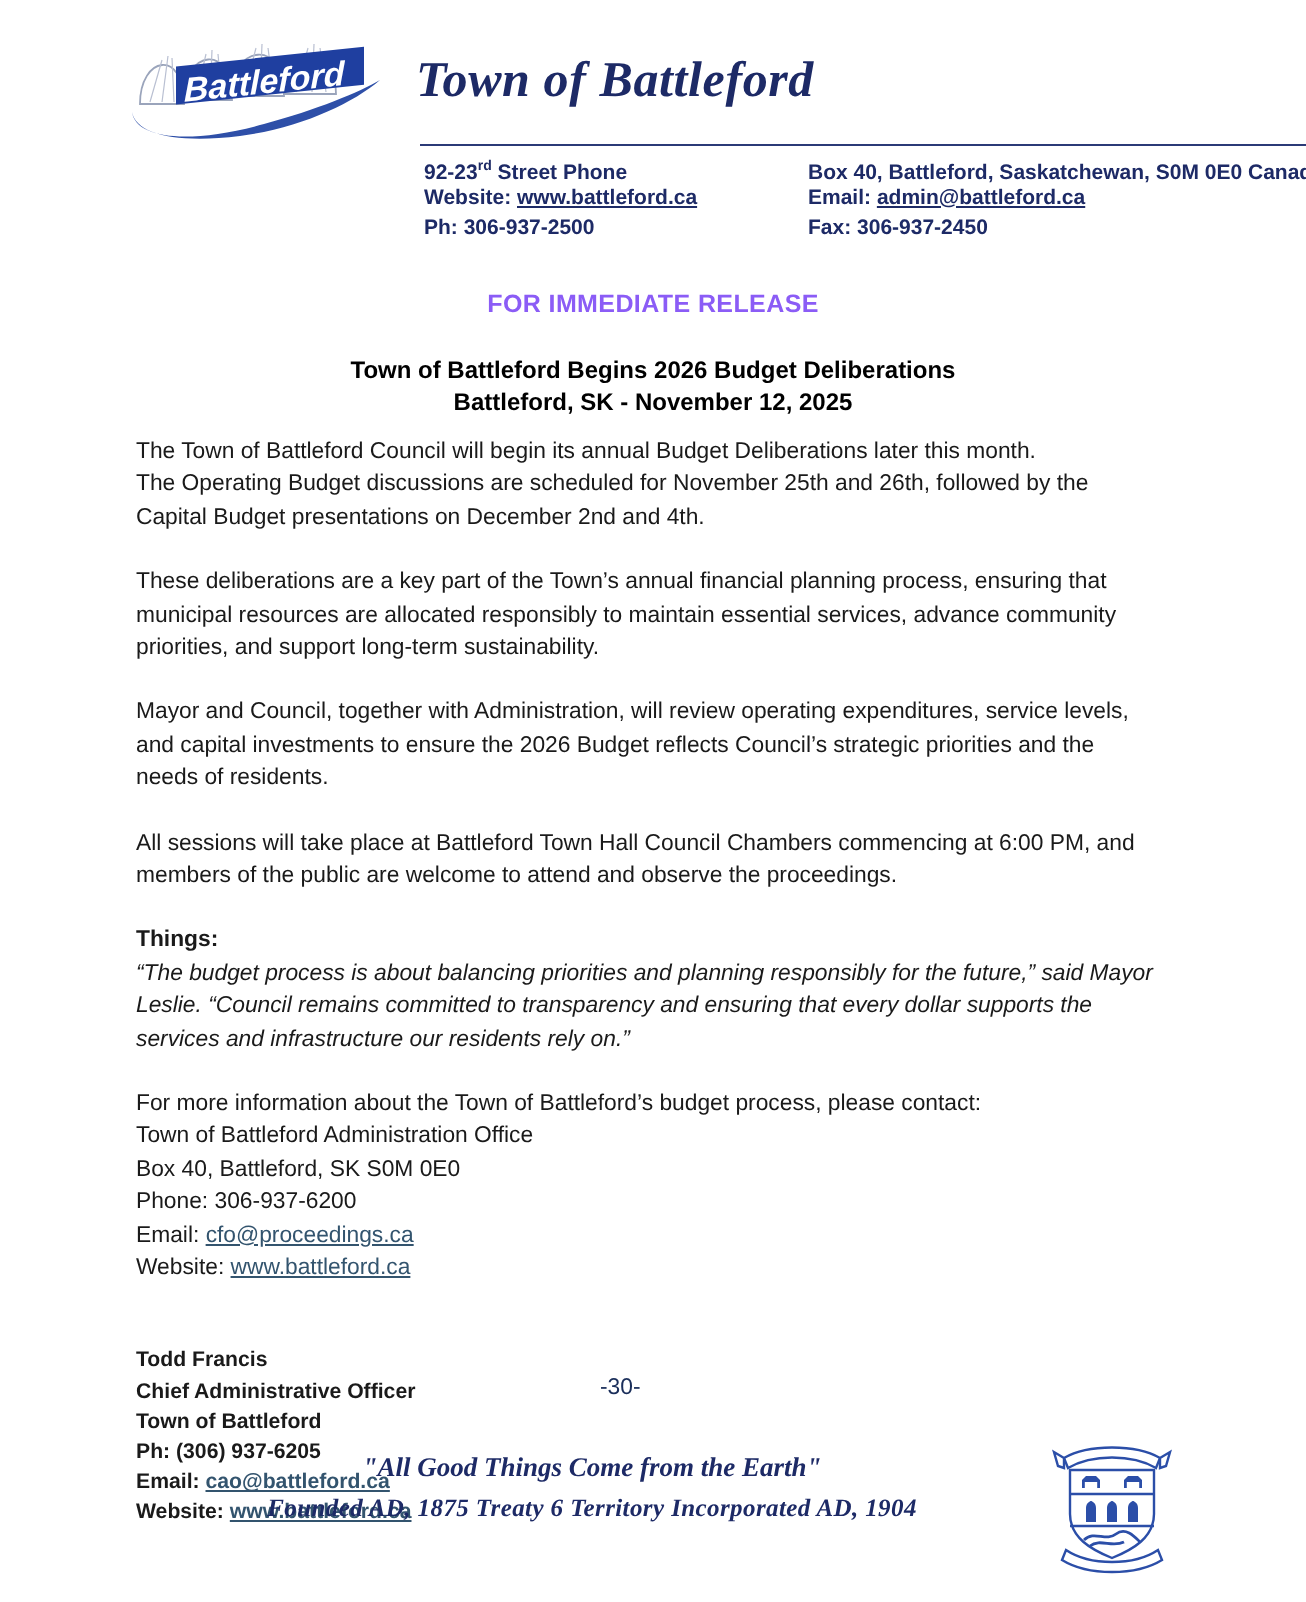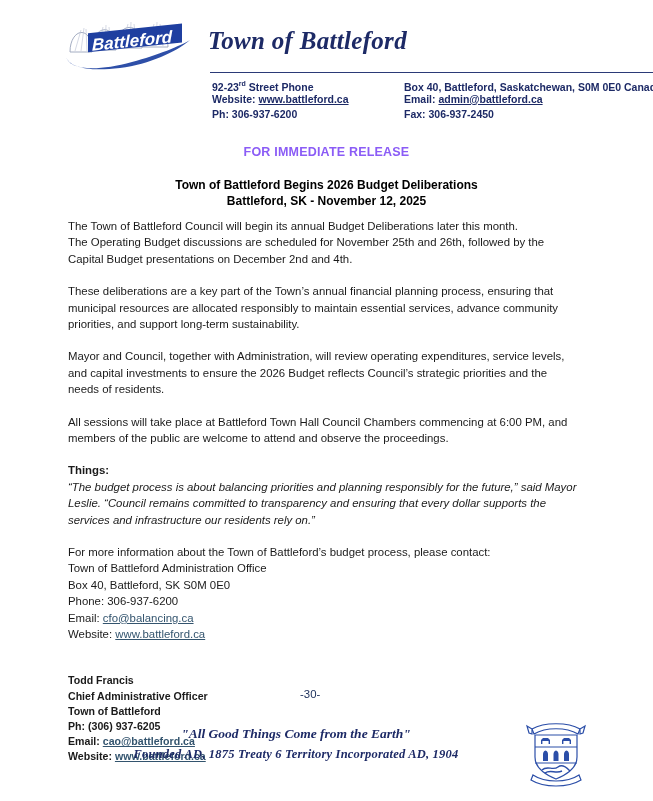--- a/index.html
+++ b/index.html
@@ -207,21 +207,21 @@
   <div class="head-rule"></div>
 
   <div class="contact-block">
     <span class="contact-line">
       <span class="c-col-a"><span>92-23</span><span class="sup">rd</span><span> Street Phone</span></span><span>Box 40, Battleford, Saskatchewan, S0M 0E0   Canada</span>
     </span>
     <span class="contact-line">
       <span class="c-col-a"><span>Website:</span> <a class="link" href="#">www.battleford.ca</a></span><span><span>Email:</span> <a class="link" href="#">admin@battleford.ca</a></span>
     </span>
     <span class="contact-line">
-      <span class="c-col-a"><span>Ph:</span> <span>306-937-6200</span></span><span><span>Fax:</span> <span>306-937-2450</span></span>
+      <span class="c-col-a"><span>Ph:</span> <span>306-937-2500</span></span><span><span>Fax:</span> <span>306-937-2450</span></span>
     </span>
   </div>
 </div>
 
 <div class="release-tag">FOR IMMEDIATE RELEASE</div>
 
 <div class="headline">
   <span>Town of Battleford Begins 2026 Budget Deliberations</span>
   <span>Battleford, SK - November 12, 2025</span>
 </div>
@@ -240,21 +240,21 @@
   <p class="para">All sessions will take place at Battleford Town Hall Council Chambers commencing at 6:00 PM, and members of the public are welcome to attend and observe the proceedings.</p>
 
   <p class="quote-label">Things:</p>
   <p class="quote-text">“The budget process is about balancing priorities and planning responsibly for the future,” said Mayor Leslie. “Council remains committed to transparency and ensuring that every dollar supports the services and infrastructure our residents rely on.”</p>
 
   <div class="contact-list">
     <div>For more information about the Town of Battleford’s budget process, please contact:</div>
     <div>Town of Battleford Administration Office</div>
     <div>Box 40, Battleford, SK S0M 0E0</div>
     <div>Phone: 306-937-6200</div>
-    <div><span>Email: </span><a class="mail-link" href="#">cfo@balancing.ca</a></div>
+    <div><span>Email: </span><a class="mail-link" href="#">cfo@proceedings.ca</a></div>
     <div><span>Website: </span><a class="mail-link" href="#">www.battleford.ca</a></div>
   </div>
 
   <div class="signoff">
     <div>Todd Francis</div>
     <div>Chief Administrative Officer</div>
     <div>Town of Battleford</div>
     <div>Ph: (306) 937-6205</div>
     <div><span>Email: </span><a class="mail-link" href="#">cao@battleford.ca</a></div>
     <div><span>Website: </span><a class="mail-link" href="#">www.battleford.ca</a></div>

